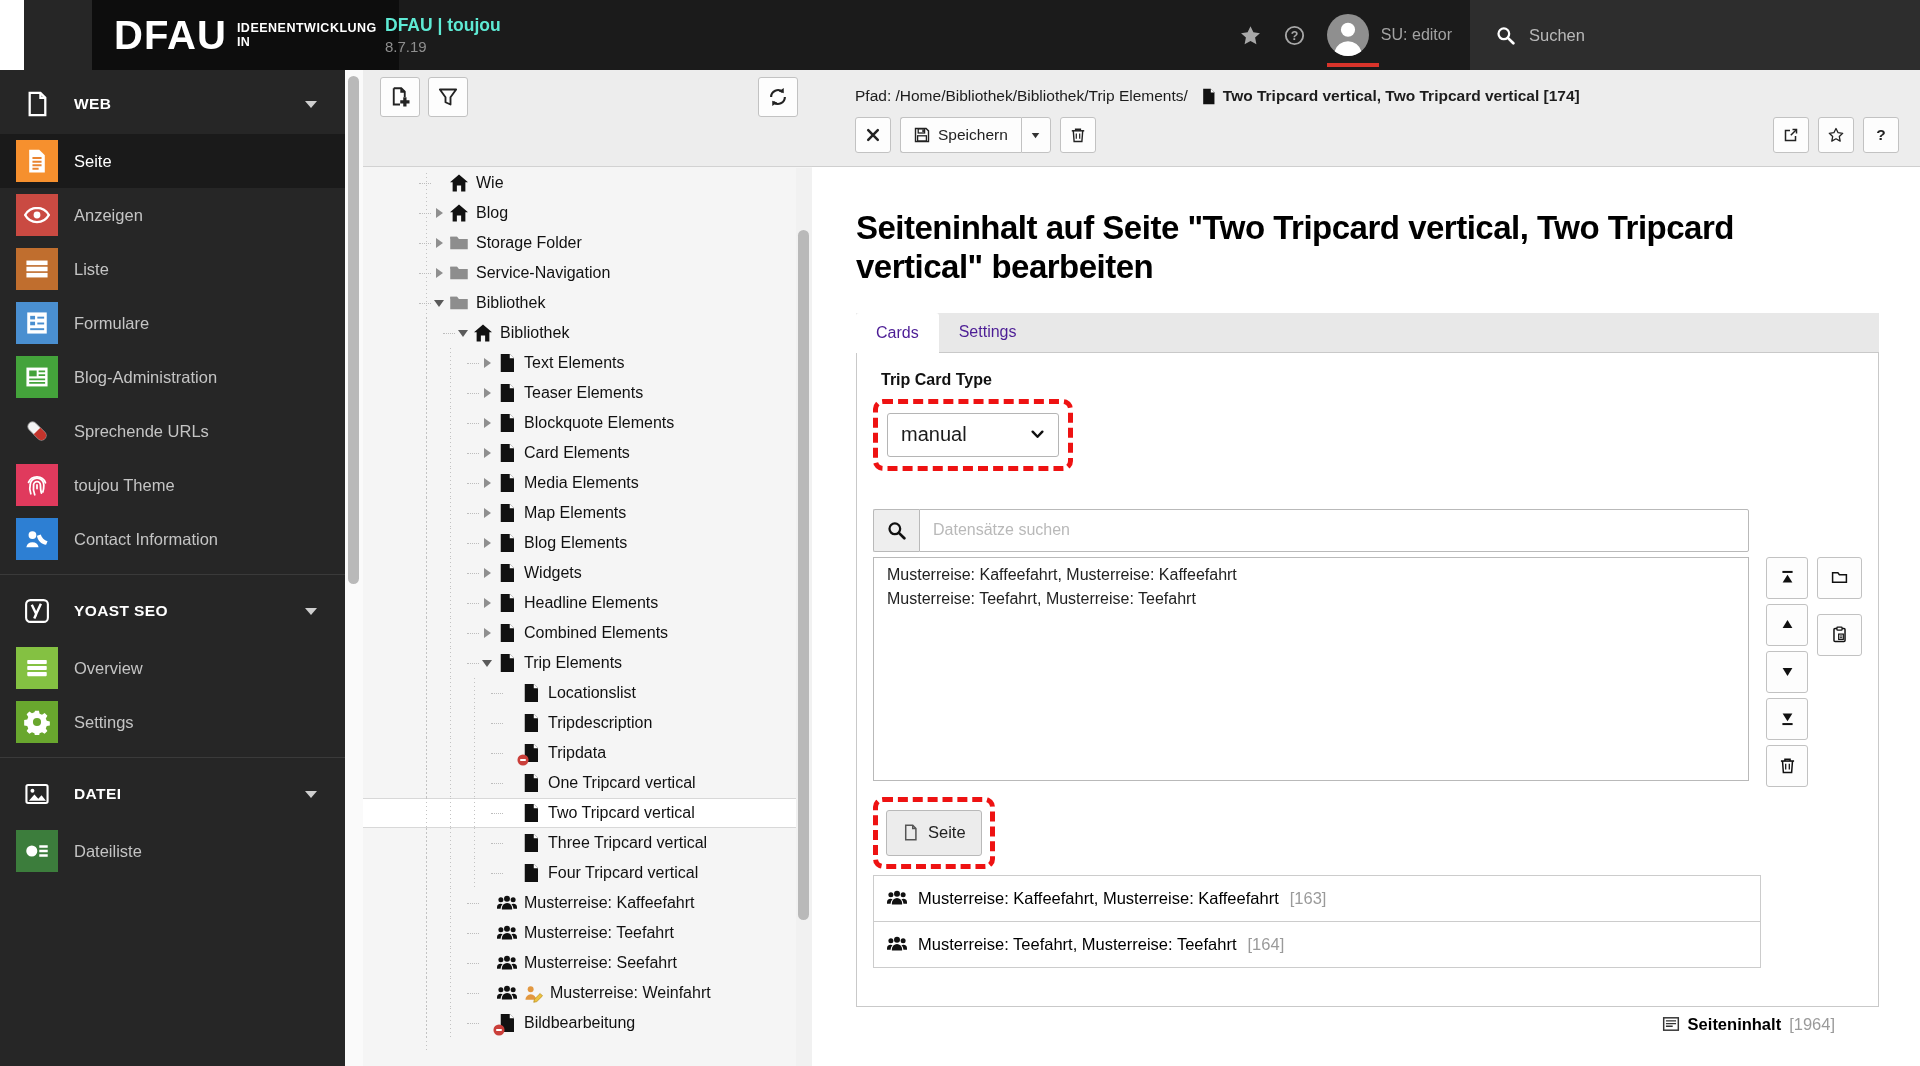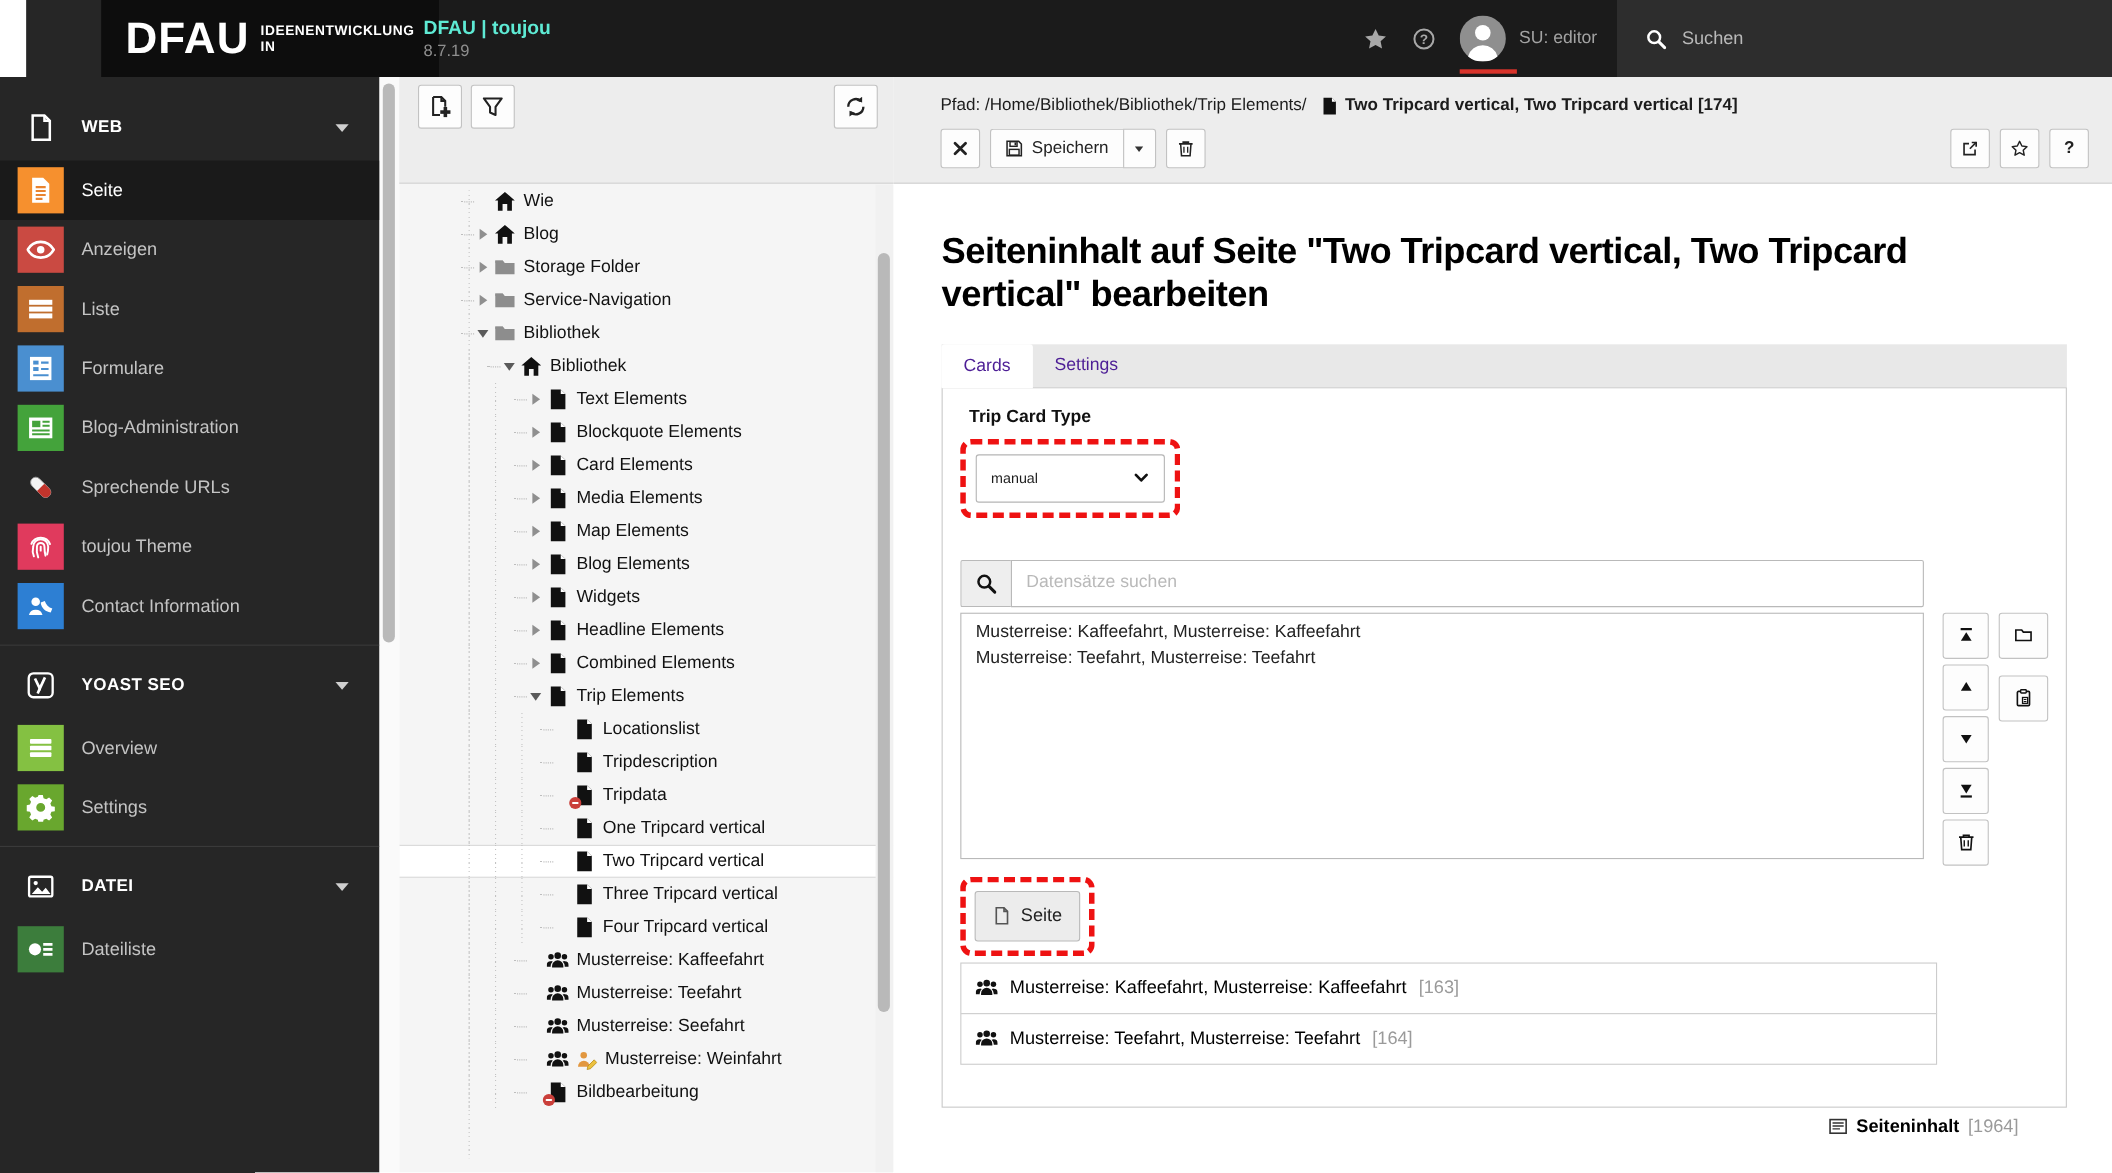--- a/index.html
+++ b/index.html
@@ -24,21 +24,21 @@
   .tb-user .avatar { width:42px; height:42px; }
   .tb-user .uname { font-size:16px; color:#a3a3a3; }
   .su-underline { position:absolute; left:10px; bottom:3px; width:52px; height:4px; background:#d9342b; }
   .tb-search { width:450px; background:#2d2d2d; display:flex; align-items:center; gap:14px; padding-left:26px; color:#b9b9b9; font-size:16.5px; cursor:text; flex:0 0 auto; }
   .tb-search .icon { color:#fff; width:19px; height:19px; }
 
   
   .app { display:flex; height:996px; }
 
   
-  .module-menu { width:345px; background:#262626; flex:0 0 auto; padding-top:16px; }
+  .module-menu { width:345px; background:#262626; flex:0 0 auto; padding-top:4px; }
   .mm-header { height:60px; display:flex; align-items:center; position:relative; cursor:pointer; }
   .mm-header .icon { width:26px; height:26px; color:#fff; margin:0 24px 0 24px; }
   .mm-header .lbl { color:#fff; font-size:15.5px; font-weight:bold; letter-spacing:.4px; }
   .mm-caret { position:absolute; right:28px; width:0; height:0; border-left:6px solid transparent; border-right:6px solid transparent; border-top:7px solid #cfcfcf; }
   .mm-item { height:54px; display:flex; align-items:center; cursor:pointer; }
   .mm-item.active { background:#1a1a1a; }
   .mm-item.active .lbl { color:#fff; }
   .mm-sq { width:42px; height:42px; margin:0 16px 0 16px; display:flex; align-items:center; justify-content:center; color:#fff; flex:0 0 auto; }
   .mm-sq .icon { width:26px; height:26px; }
   .mm-item .lbl { color:#c4c4c4; font-size:16.5px; }
@@ -93,21 +93,21 @@
   .module-body { padding:42px 50px 0 44px; position:relative; }
   h1 { font-size:33px; font-weight:bold; letter-spacing:-.5px; line-height:1.18; color:#000; max-width:990px; margin-bottom:26px; }
 
   .tabs { display:flex; background:#e8e8e8; height:39px; position:relative; z-index:2; }
   .tab { padding:0 20px; display:flex; align-items:center; font-size:16px; color:#4c1d95; cursor:pointer; }
   .tab.active { background:#fff; margin-bottom:-1px; border-top-left-radius:3px; border-top-right-radius:3px; }
   .panel { border:1px solid #c9c9c9; background:#fff; padding:16px 16px 38px 16px; position:relative; z-index:1; }
 
   .field-label { font-size:16px; font-weight:bold; color:#111; margin:2px 0 10px 8px; }
   .red-dash { display:inline-block; border:5px dashed #ee1212; border-radius:10px; padding:9px; }
-  .selectbox { width:172px; height:44px; border:1px solid #b5b5b5; border-radius:3px; background:#fff; display:flex; align-items:center; justify-content:space-between; padding:0 13px; font-size:13px; color:#1c1c1c; cursor:pointer;gap:16px; }
+  .selectbox { width:172px; height:44px; border:1px solid #b5b5b5; border-radius:3px; background:#fff; display:flex; align-items:center; justify-content:space-between; padding:0 13px; font-size:20px; color:#1c1c1c; cursor:pointer;gap:16px; }
   .selectbox .icon { width:15px; height:15px; color:#111; }
 
   .igroup { margin-top:38px; display:flex; width:876px; height:43px; }
   .igroup .addon { width:46px; background:#eee; border:1px solid #b9b9b9; border-right:none; border-radius:2px 0 0 2px; display:flex; align-items:center; justify-content:center; color:#111; }
   .igroup .addon .icon { width:19px; height:19px; }
   .igroup input { flex:1; border:1px solid #b9b9b9; border-radius:0 2px 2px 0; font-size:16px; padding:0 13px; color:#333; outline:none; font-family:inherit; }
   .igroup input::placeholder { color:#b9b9b9; }
 
   .pick-row { display:flex; margin-top:5px; }
   .listbox { width:876px; height:224px; border:1px solid #b9b9b9; background:#fff; padding:5px 0; overflow:hidden; }
@@ -499,20 +499,33 @@
           <span class="tg"></span>
           <span class="tg"></span>
           <span class="tstub"></span>
           <span class="texp">
             <i class="c"></i>
           </span>
           <span class="ticon "><svg viewBox="0 0 16 16" xmlns="http://www.w3.org/2000/svg">
               <path d="M3 .8h7.2l3.4 3.4v11H3z" fill="currentColor"></path>
               <path d="M10.2.8l3.4 3.4h-3.4z" fill="#fff"></path>
             </svg></span>
+          <span class="tlabel">Teaser Elements</span>
+        </div>
+        <div class="tree-row">
+          <span class="tg"></span>
+          <span class="tg"></span>
+          <span class="tstub"></span>
+          <span class="texp">
+            <i class="c"></i>
+          </span>
+          <span class="ticon "><svg viewBox="0 0 16 16" xmlns="http://www.w3.org/2000/svg">
+              <path d="M3 .8h7.2l3.4 3.4v11H3z" fill="currentColor"></path>
+              <path d="M10.2.8l3.4 3.4h-3.4z" fill="#fff"></path>
+            </svg></span>
           <span class="tlabel">Blockquote Elements</span>
         </div>
         <div class="tree-row">
           <span class="tg"></span>
           <span class="tg"></span>
           <span class="tstub"></span>
           <span class="texp">
             <i class="c"></i>
           </span>
           <span class="ticon "><svg viewBox="0 0 16 16" xmlns="http://www.w3.org/2000/svg">

